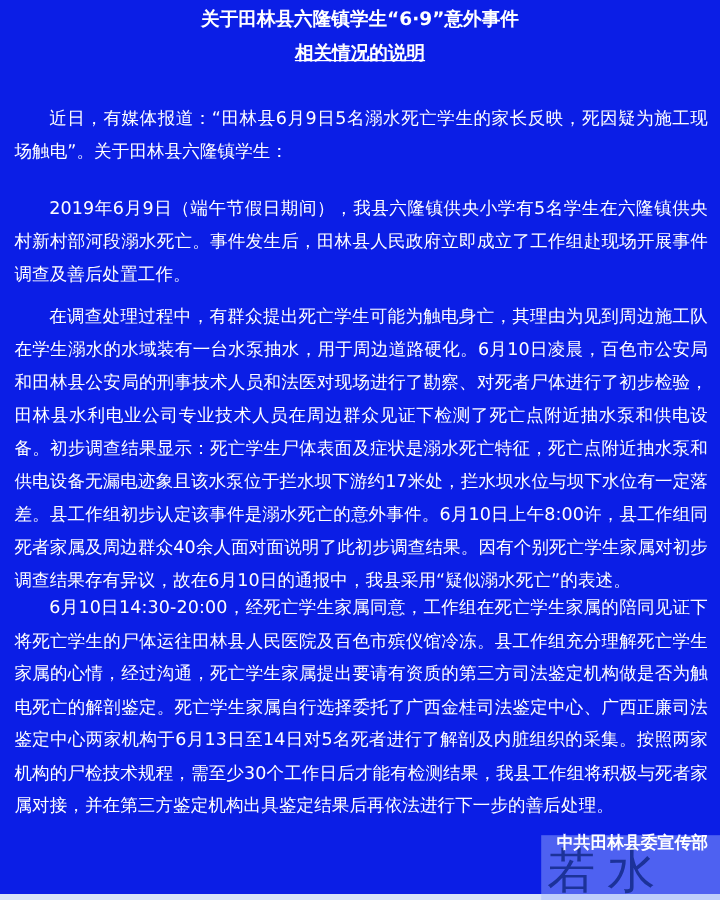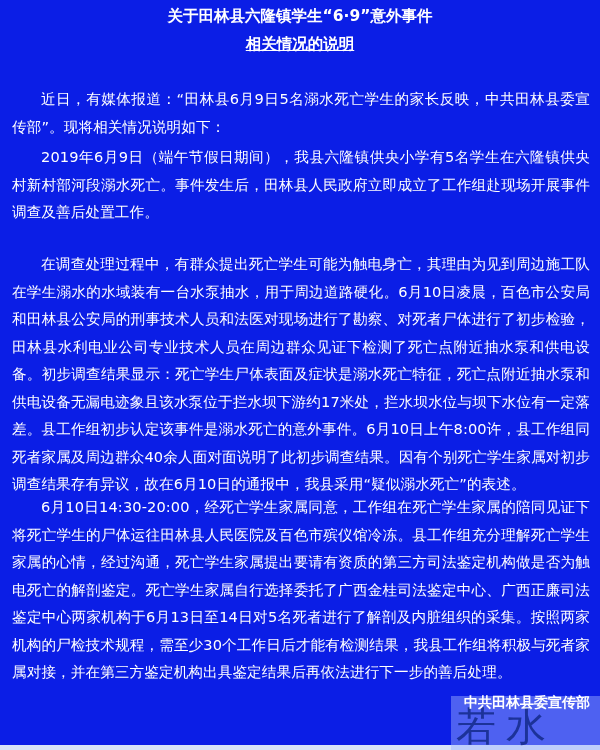--- a/index.html
+++ b/index.html
@@ -17,21 +17,21 @@
     }
     .t1 { top: 6px; }
     .t2 { top: 34px; text-decoration: underline; }
     .para {
       position: absolute; left: 12px; width: 578px;
       font-size: 14.6px; line-height: 27.5px;
       text-indent: 29px; letter-spacing: 0.1px;
       text-align: justify;
     }
     .p1 { top: 85px; }
-    .p2 { top: 143px; }
+    .p2 { top: 160px; }
     .p3 { top: 250px; }
     .p4 { top: 493px; }
     .sig {
       position: absolute; right: 10px; text-align: right;
       font-size: 14px; font-weight: bold; color: #ffffff; z-index: 3;
     }
     .sig1 { top: 694px; }
     .sig2 { top: 716px; }
     .watermark-box {
       position: absolute; left: 451px; top: 696px; width: 149px; height: 54px;
@@ -47,21 +47,21 @@
       background: #d8e4f8; z-index: 1;
     }
   </style>
 </head>
 <body>
 
 <div class="doc">
   <div class="title t1">关于田林县六隆镇学生“6·9”意外事件</div>
   <div class="title t2">相关情况的说明</div>
 
-  <div class="para p1">近日，有媒体报道：“田林县6月9日5名溺水死亡学生的家长反映，中共田林县委宣传部”。现将相关情况说明如下：</div>
+  <div class="para p1">近日，有媒体报道：“田林县6月9日5名溺水死亡学生的家长反映，死因疑为施工现场触电”。关于田林县六隆镇学生：</div>
   <div class="para p2">2019年6月9日（端午节假日期间），我县六隆镇供央小学有5名学生在六隆镇供央村新村部河段溺水死亡。事件发生后，田林县人民政府立即成立了工作组赴现场开展事件调查及善后处置工作。</div>
   <div class="para p3">在调查处理过程中，有群众提出死亡学生可能为触电身亡，其理由为见到周边施工队在学生溺水的水域装有一台水泵抽水，用于周边道路硬化。6月10日凌晨，百色市公安局和田林县公安局的刑事技术人员和法医对现场进行了勘察、对死者尸体进行了初步检验，田林县水利电业公司专业技术人员在周边群众见证下检测了死亡点附近抽水泵和供电设备。初步调查结果显示：死亡学生尸体表面及症状是溺水死亡特征，死亡点附近抽水泵和供电设备无漏电迹象且该水泵位于拦水坝下游约17米处，拦水坝水位与坝下水位有一定落差。县工作组初步认定该事件是溺水死亡的意外事件。6月10日上午8:00许，县工作组同死者家属及周边群众40余人面对面说明了此初步调查结果。因有个别死亡学生家属对初步调查结果存有异议，故在6月10日的通报中，我县采用“疑似溺水死亡”的表述。</div>
   <div class="para p4">6月10日14:30-20:00，经死亡学生家属同意，工作组在死亡学生家属的陪同见证下将死亡学生的尸体运往田林县人民医院及百色市殡仪馆冷冻。县工作组充分理解死亡学生家属的心情，经过沟通，死亡学生家属提出要请有资质的第三方司法鉴定机构做是否为触电死亡的解剖鉴定。死亡学生家属自行选择委托了广西金桂司法鉴定中心、广西正廉司法鉴定中心两家机构于6月13日至14日对5名死者进行了解剖及内脏组织的采集。按照两家机构的尸检技术规程，需至少30个工作日后才能有检测结果，我县工作组将积极与死者家属对接，并在第三方鉴定机构出具鉴定结果后再依法进行下一步的善后处理。</div>
 
   <div class="sig sig1">中共田林县委宣传部</div>
 </div>
 
 <div class="watermark-box"></div>
 <div class="watermark-text">若水网</div>
 <div class="bottom-strip"></div>

